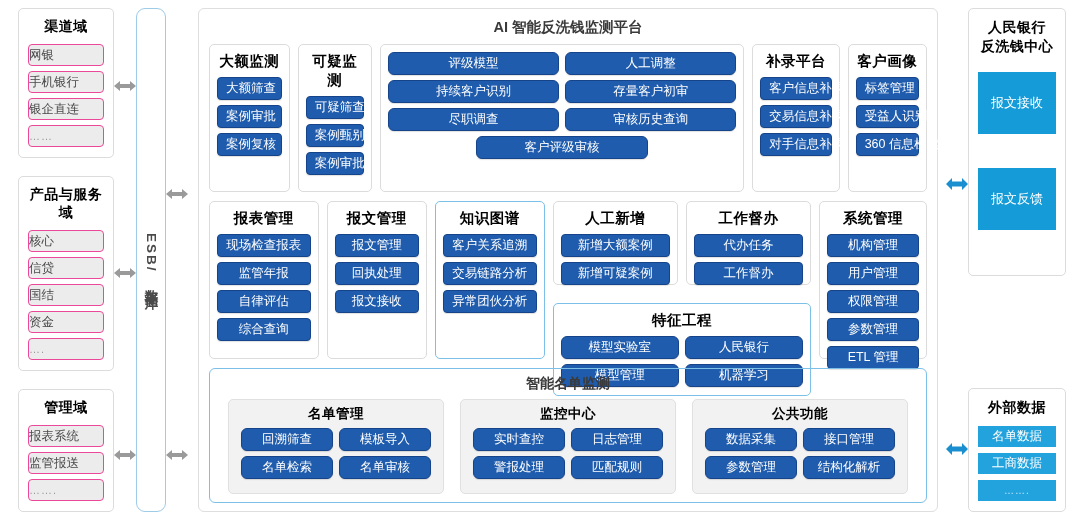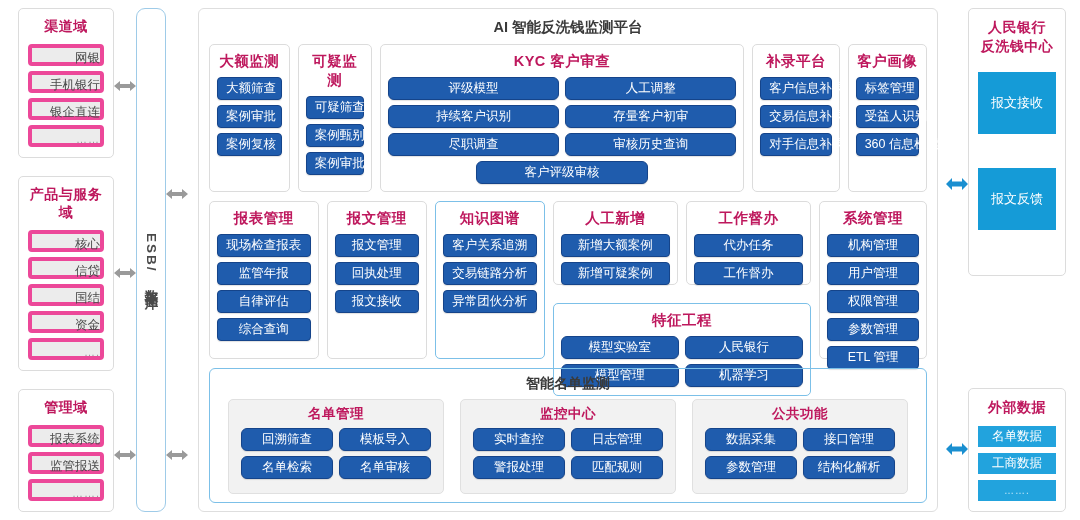--- a/index.html
+++ b/index.html
@@ -13,21 +13,21 @@
     position: relative;
     width: 1080px; height: 520px;
     display: flex;
     align-items: stretch;
     padding: 4px 4px 4px 4px;
     gap: 0;
   }
   .panel-title {
     font-size: 14.5px;
     font-weight: bold;
-    color: #be185d;
+    color: #000000;
     text-align: center;
     letter-spacing: .5px;
   }
 
   
   .left-col {
     width: 110px;
     display: flex;
     flex-direction: column;
     justify-content: space-between;
@@ -39,25 +39,25 @@
     border-radius: 5px;
     background: #fff;
     padding: 9px 9px 10px 9px;
     display: flex;
     flex-direction: column;
     gap: 5px;
   }
   .domain-box .panel-title { margin-bottom: 3px; font-size: 14px; }
   .gpill {
     background: #ececec;
-    border: 4px solid #ec4899;
+    border: 1px solid #ec4899;
     border-radius: 4px;
     height: 22px;
     line-height: 20px;
-    text-align: right;
+    text-align: left;
     font-size: 12.5px;
     color: #4a4a4a;
     white-space: nowrap;
   }
   .gpill.dots { color: #9a9a9a; font-size: 11px; letter-spacing: 1px; }
 
   
   .arrow-col {
     position: relative;
     width: 22px;
@@ -336,21 +336,20 @@
       <div class="mod m-keyi">
         <div class="panel-title">可疑监测</div>
         <div class="btns">
           <div class="bbtn w-full">可疑筛查</div>
           <div class="bbtn w-full">案例甄别</div>
           <div class="bbtn w-full">案例审批</div>
         </div>
       </div>
 
       <div class="mod m-kyc">
-        <div class="panel-title">KYC 客户审查</div>
         <div class="btns two">
           <div class="bbtn w-half">评级模型</div>
           <div class="bbtn w-half">人工调整</div>
           <div class="bbtn w-half">持续客户识别</div>
           <div class="bbtn w-half">存量客户初审</div>
           <div class="bbtn w-half">尽职调查</div>
           <div class="bbtn w-half">审核历史查询</div>
           <div class="bbtn w-half">客户评级审核</div>
         </div>
       </div>

